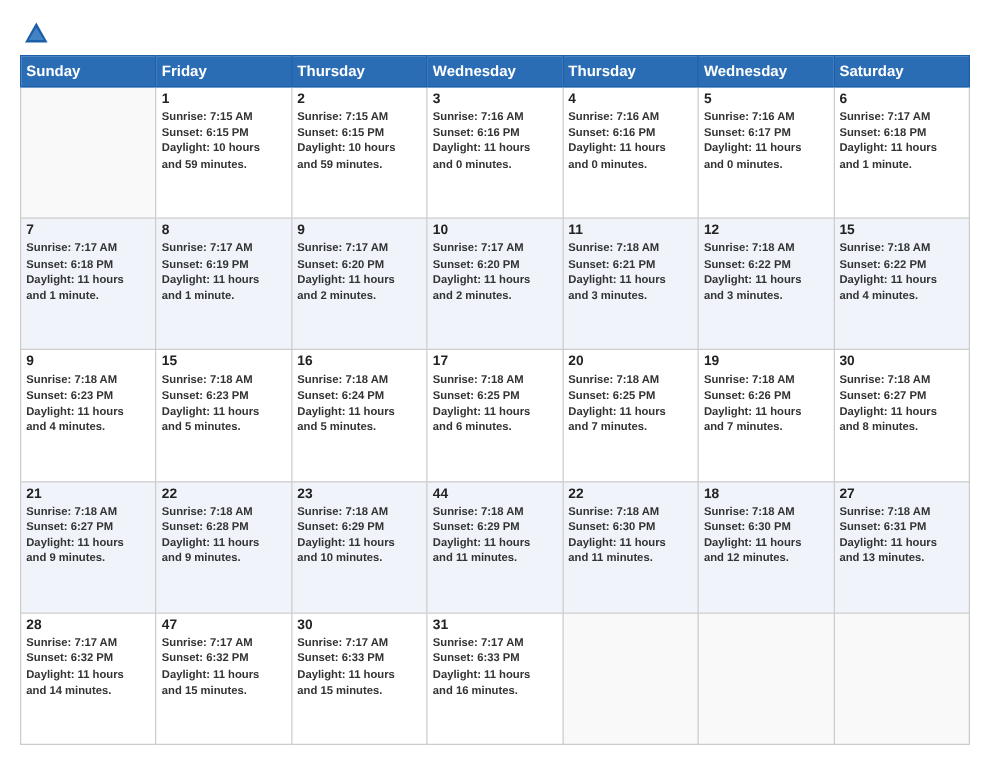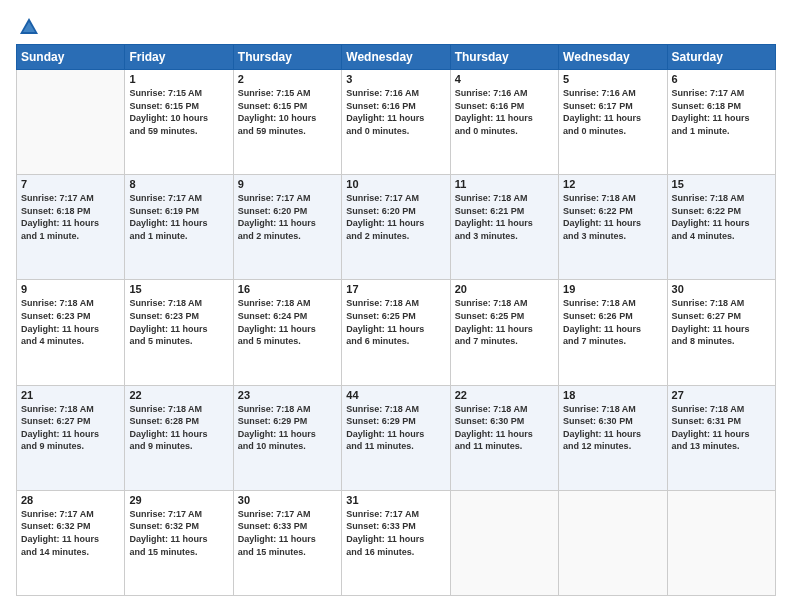--- a/index.html
+++ b/index.html
@@ -335,21 +335,21 @@
         </tr>
         <tr>
           <td>
             <span class="day-number">28</span>
             <div class="day-info" style="white-space: pre-line;">Sunrise: 7:17 AM
 Sunset: 6:32 PM
 Daylight: 11 hours
 and 14 minutes.</div>
           </td>
           <td>
-            <span class="day-number">29</span>
+            <span class="day-number">47</span>
             <div class="day-info" style="white-space: pre-line;">Sunrise: 7:17 AM
 Sunset: 6:32 PM
 Daylight: 11 hours
 and 15 minutes.</div>
           </td>
           <td>
             <span class="day-number">30</span>
             <div class="day-info" style="white-space: pre-line;">Sunrise: 7:17 AM
 Sunset: 6:33 PM
 Daylight: 11 hours

